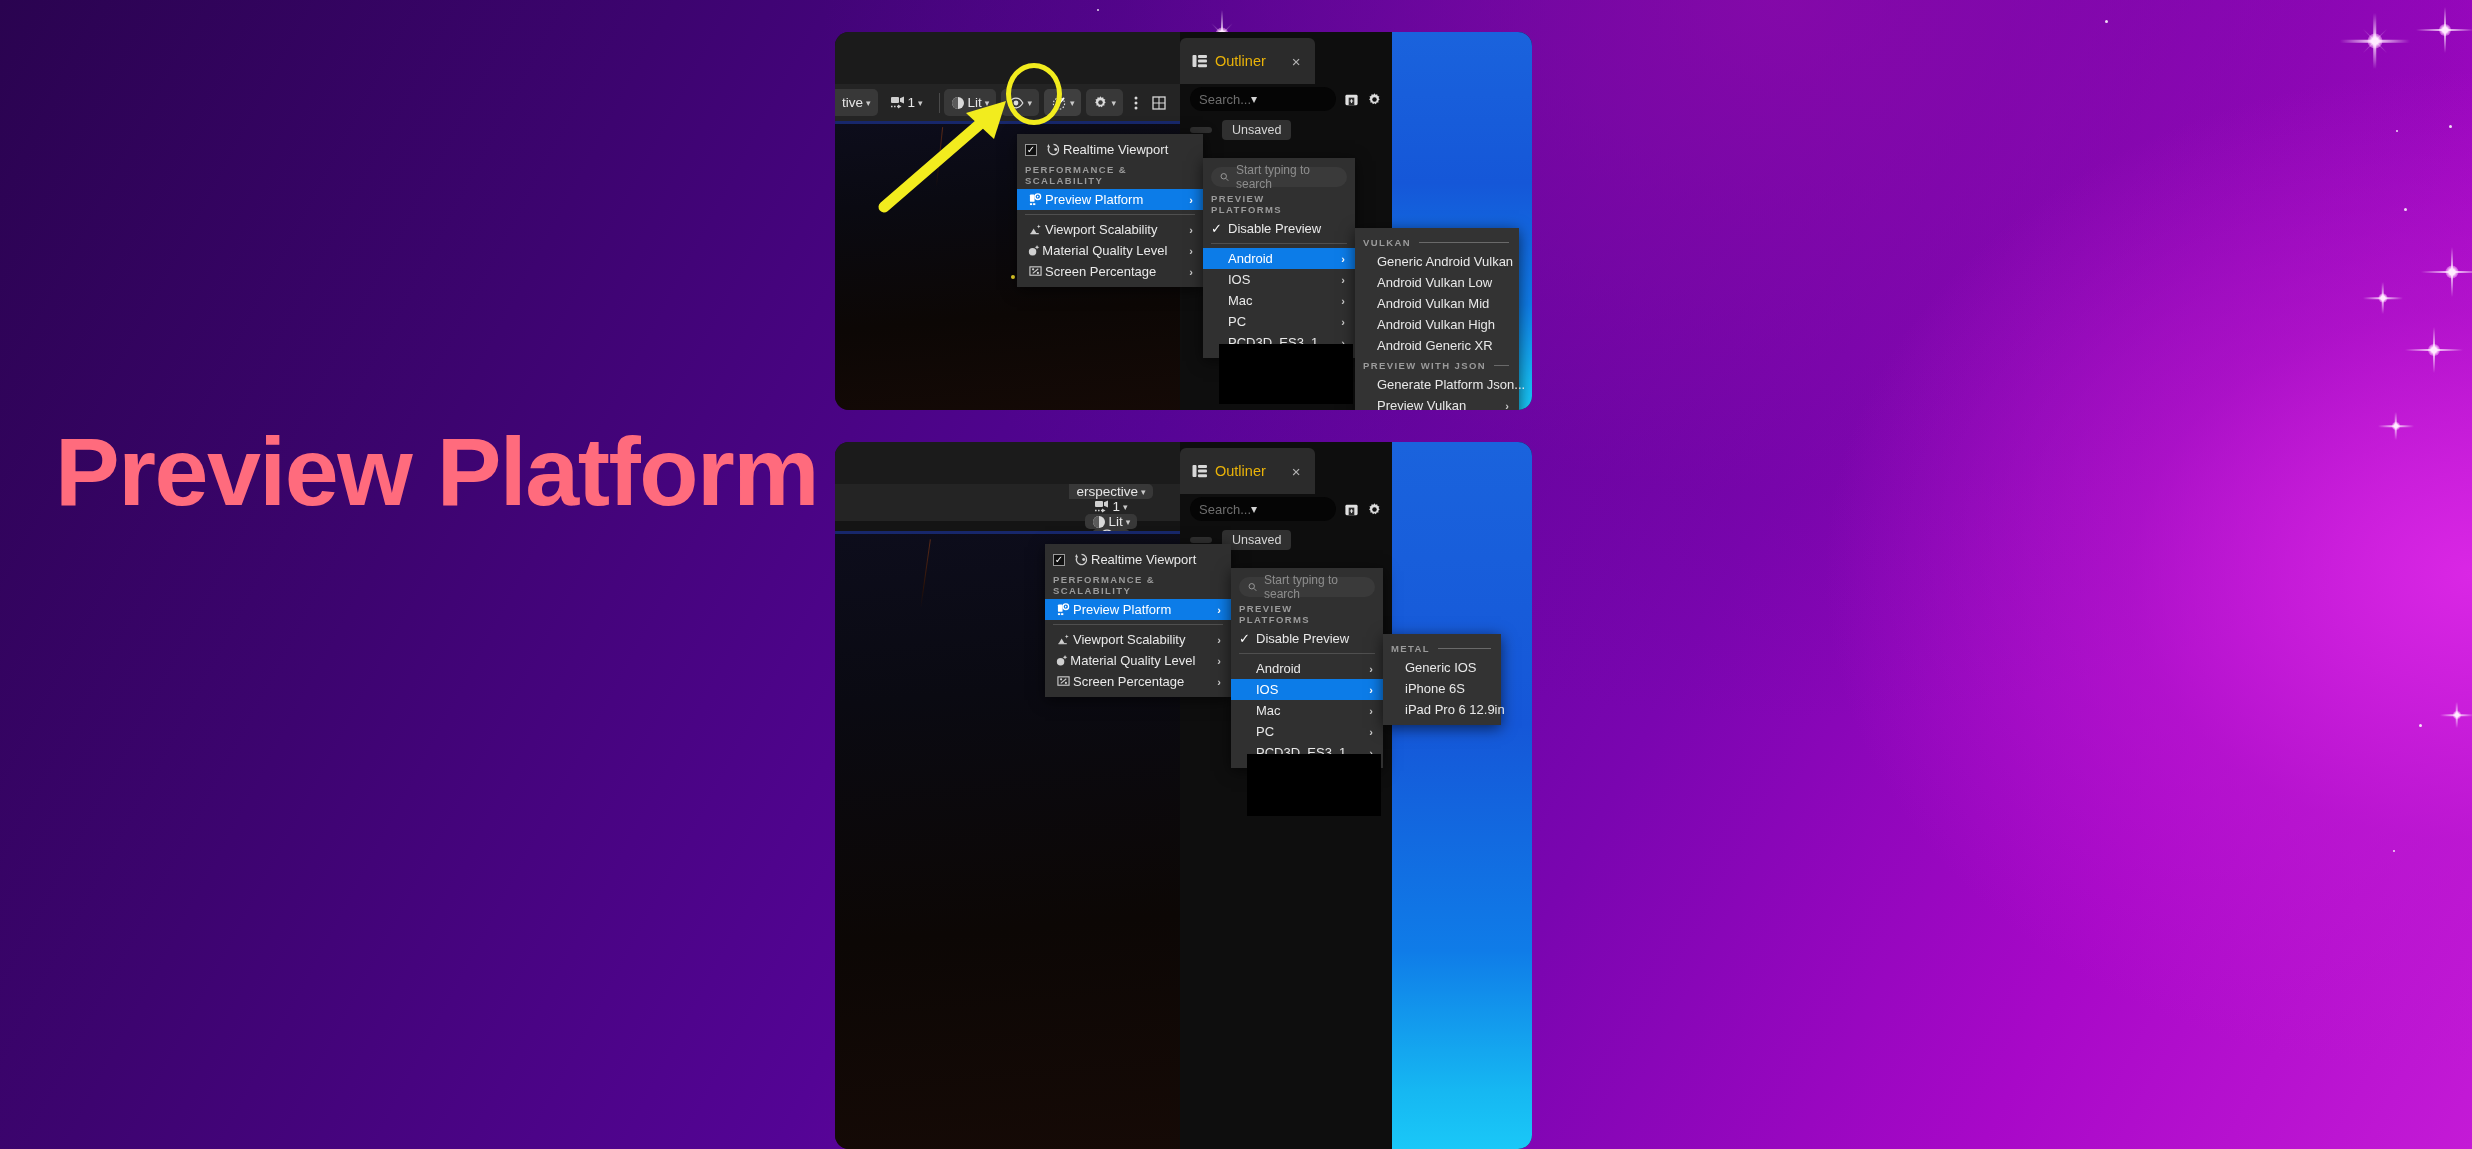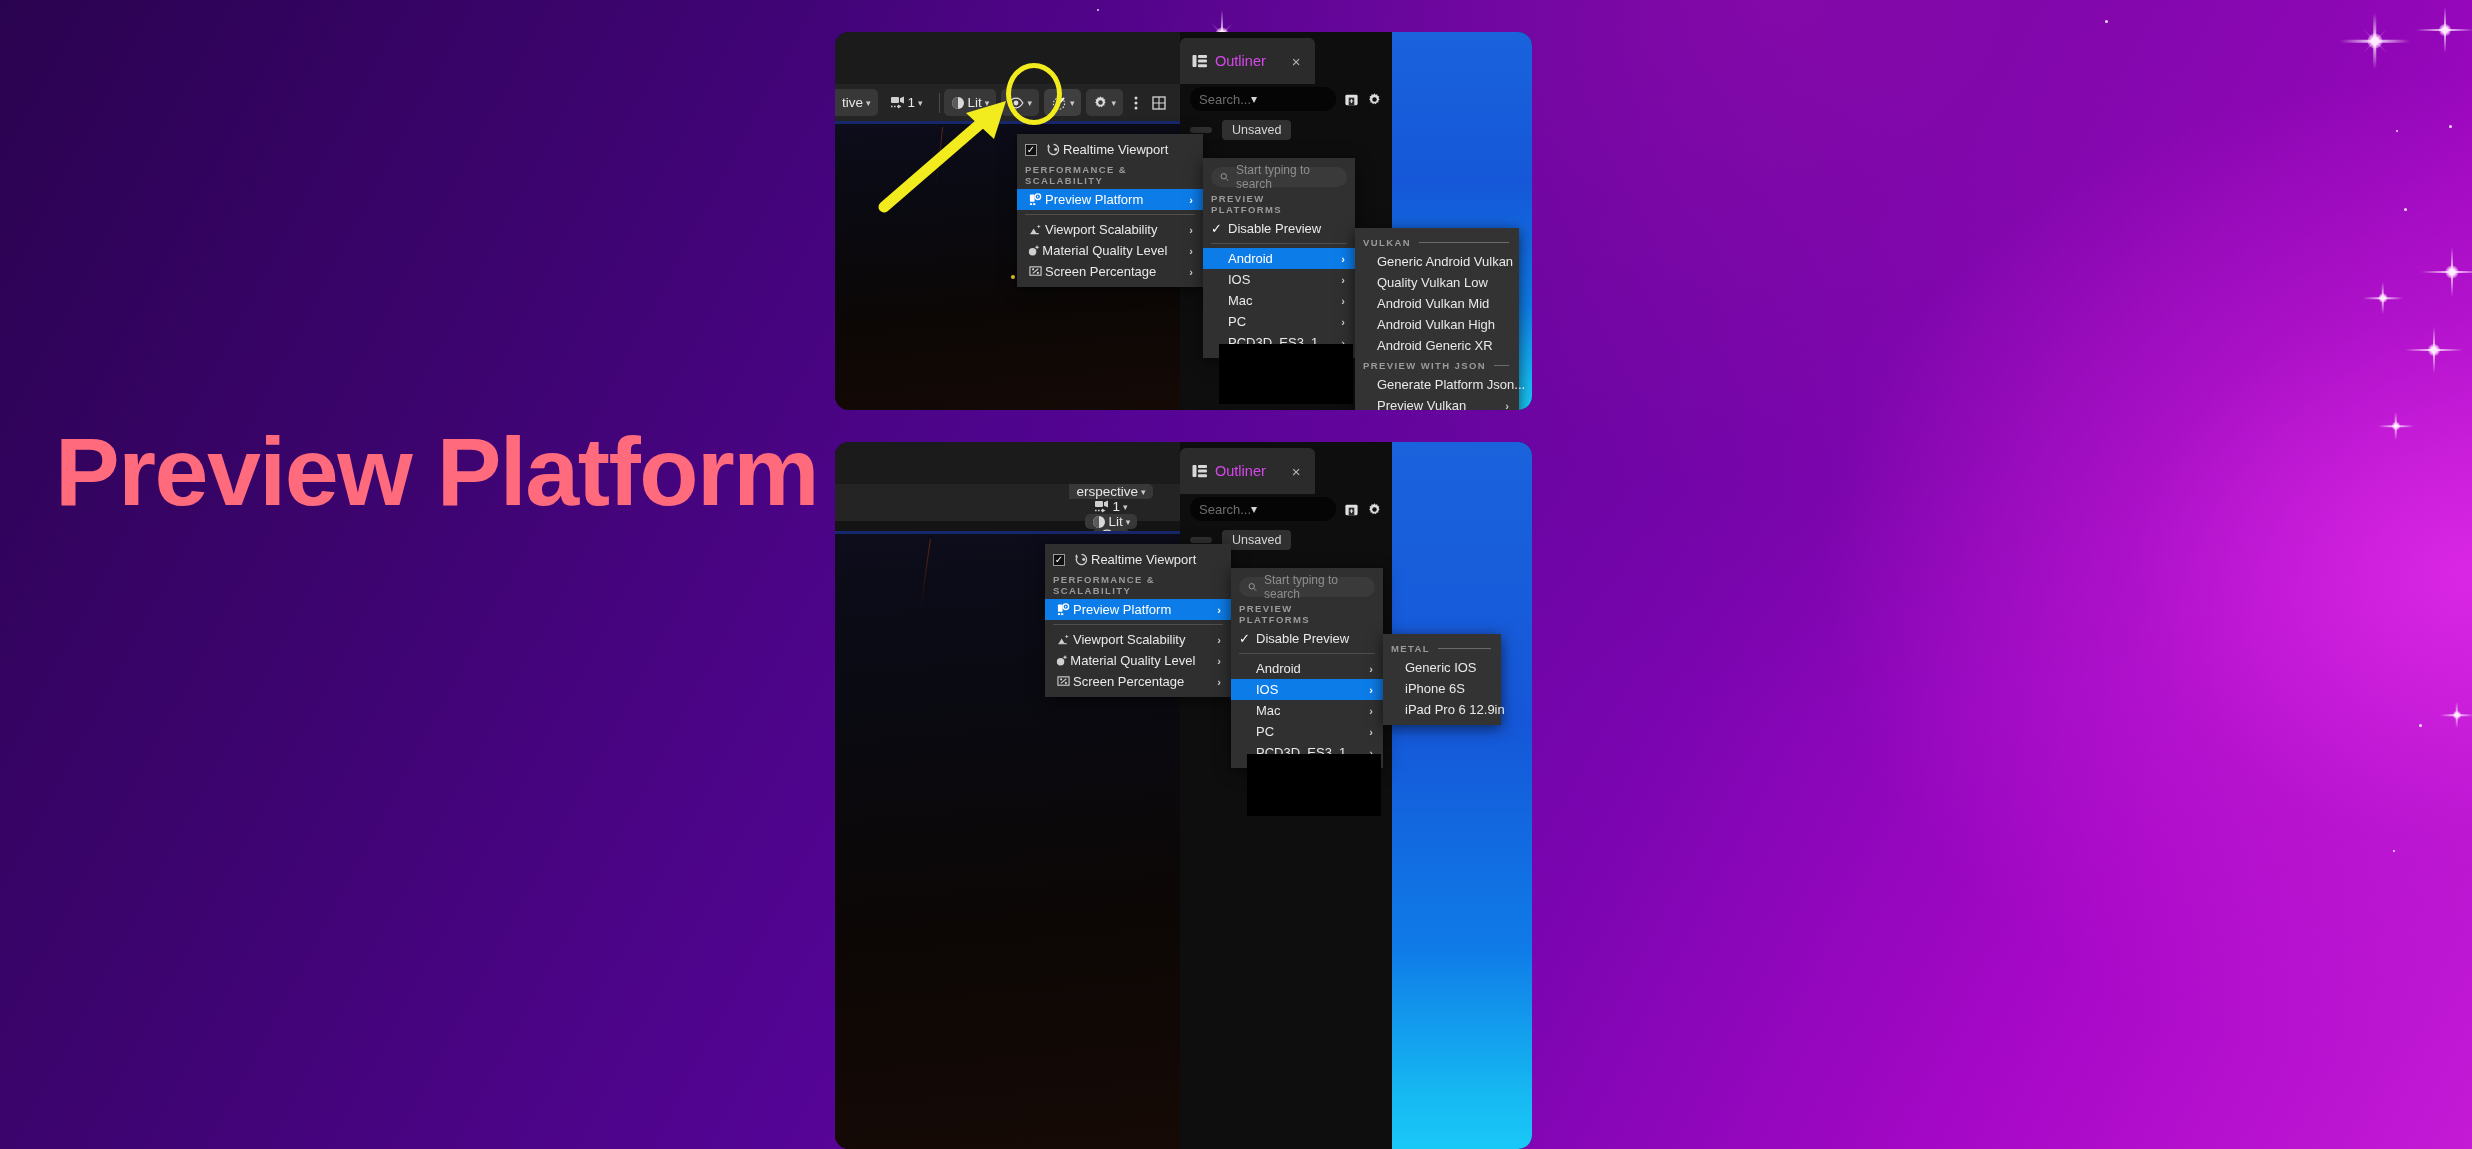--- a/index.html
+++ b/index.html
@@ -129,21 +129,21 @@
   }
   #shotTop .outliner    { left:345px; right:140px; }
   #shotBottom .outliner { left:345px; right:140px; }
 
   .outliner-tab {
     position:absolute; left:0; top:6px; height:46px;
     display:flex; align-items:center; gap:8px;
     background:#2b2b2b; border-radius:6px 6px 0 0;
     padding: 0 14px 0 12px;
   }
-  .outliner-tab .lbl { color:#d946ef; font-size:14.5px; }
+  .outliner-tab .lbl { color:#eab308; font-size:14.5px; }
   .outliner-tab .xc { color:#b4b4b4; font-size:15px; margin-left:18px; cursor:default; }
 
   .ol-searchrow {
     position:absolute; left:10px; top:54px; right:10px; height:26px;
     display:flex; align-items:center; gap:8px;
   }
   .ol-search {
     flex:1; height:24px; background:#050505; border-radius:12px;
     display:flex; align-items:center; justify-content:flex-start;
     padding:0 9px; color:#6e6e6e; font-size:13px;
@@ -513,21 +513,21 @@
 
       <div class="menu sub3" style="left:520px;top:196px;width:164px;">
         <div class="mhead">
           <span>VULKAN</span>
           <span class="rule"></span>
         </div>
         <div class="mi" style="padding-left:22px;">
             <span class="lbl">Generic Android Vulkan</span>
           </div>
         <div class="mi" style="padding-left:22px;">
-            <span class="lbl">Quality Vulkan Low</span>
+            <span class="lbl">Android Vulkan Low</span>
           </div>
         <div class="mi" style="padding-left:22px;">
             <span class="lbl">Android Vulkan Mid</span>
           </div>
         <div class="mi" style="padding-left:22px;">
             <span class="lbl">Android Vulkan High</span>
           </div>
         <div class="mi" style="padding-left:22px;">
             <span class="lbl">Android Generic XR</span>
           </div>

